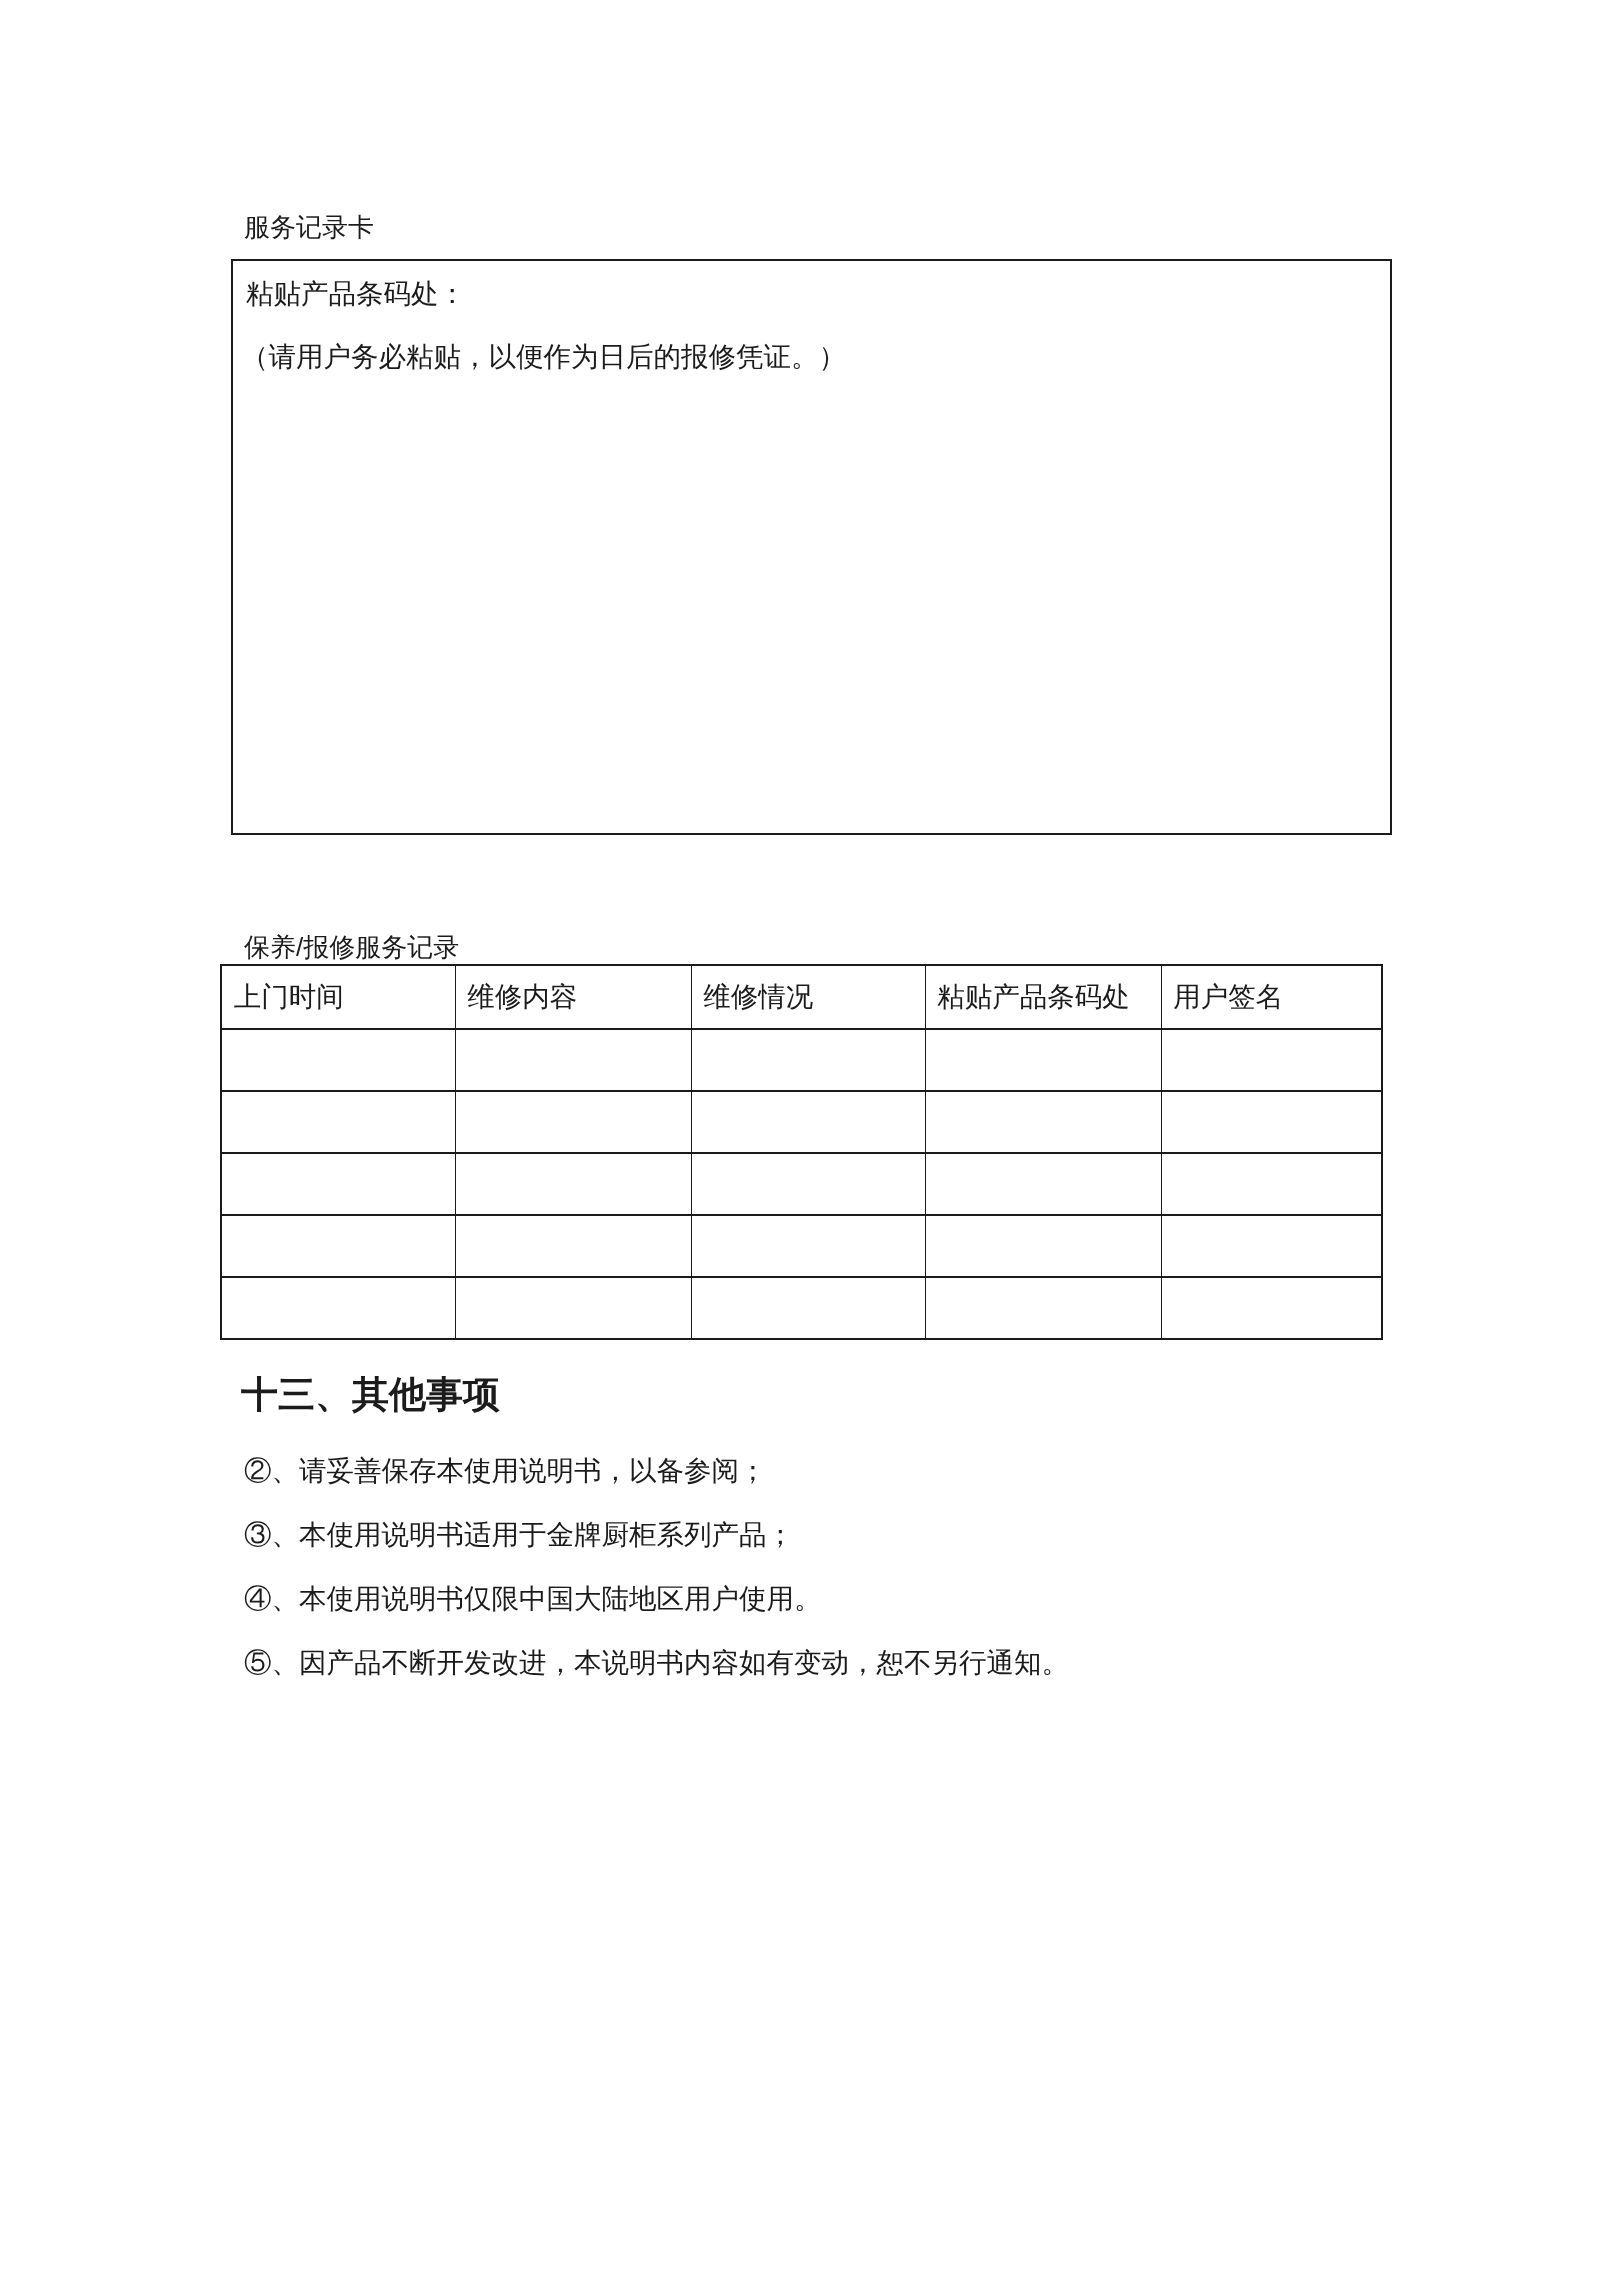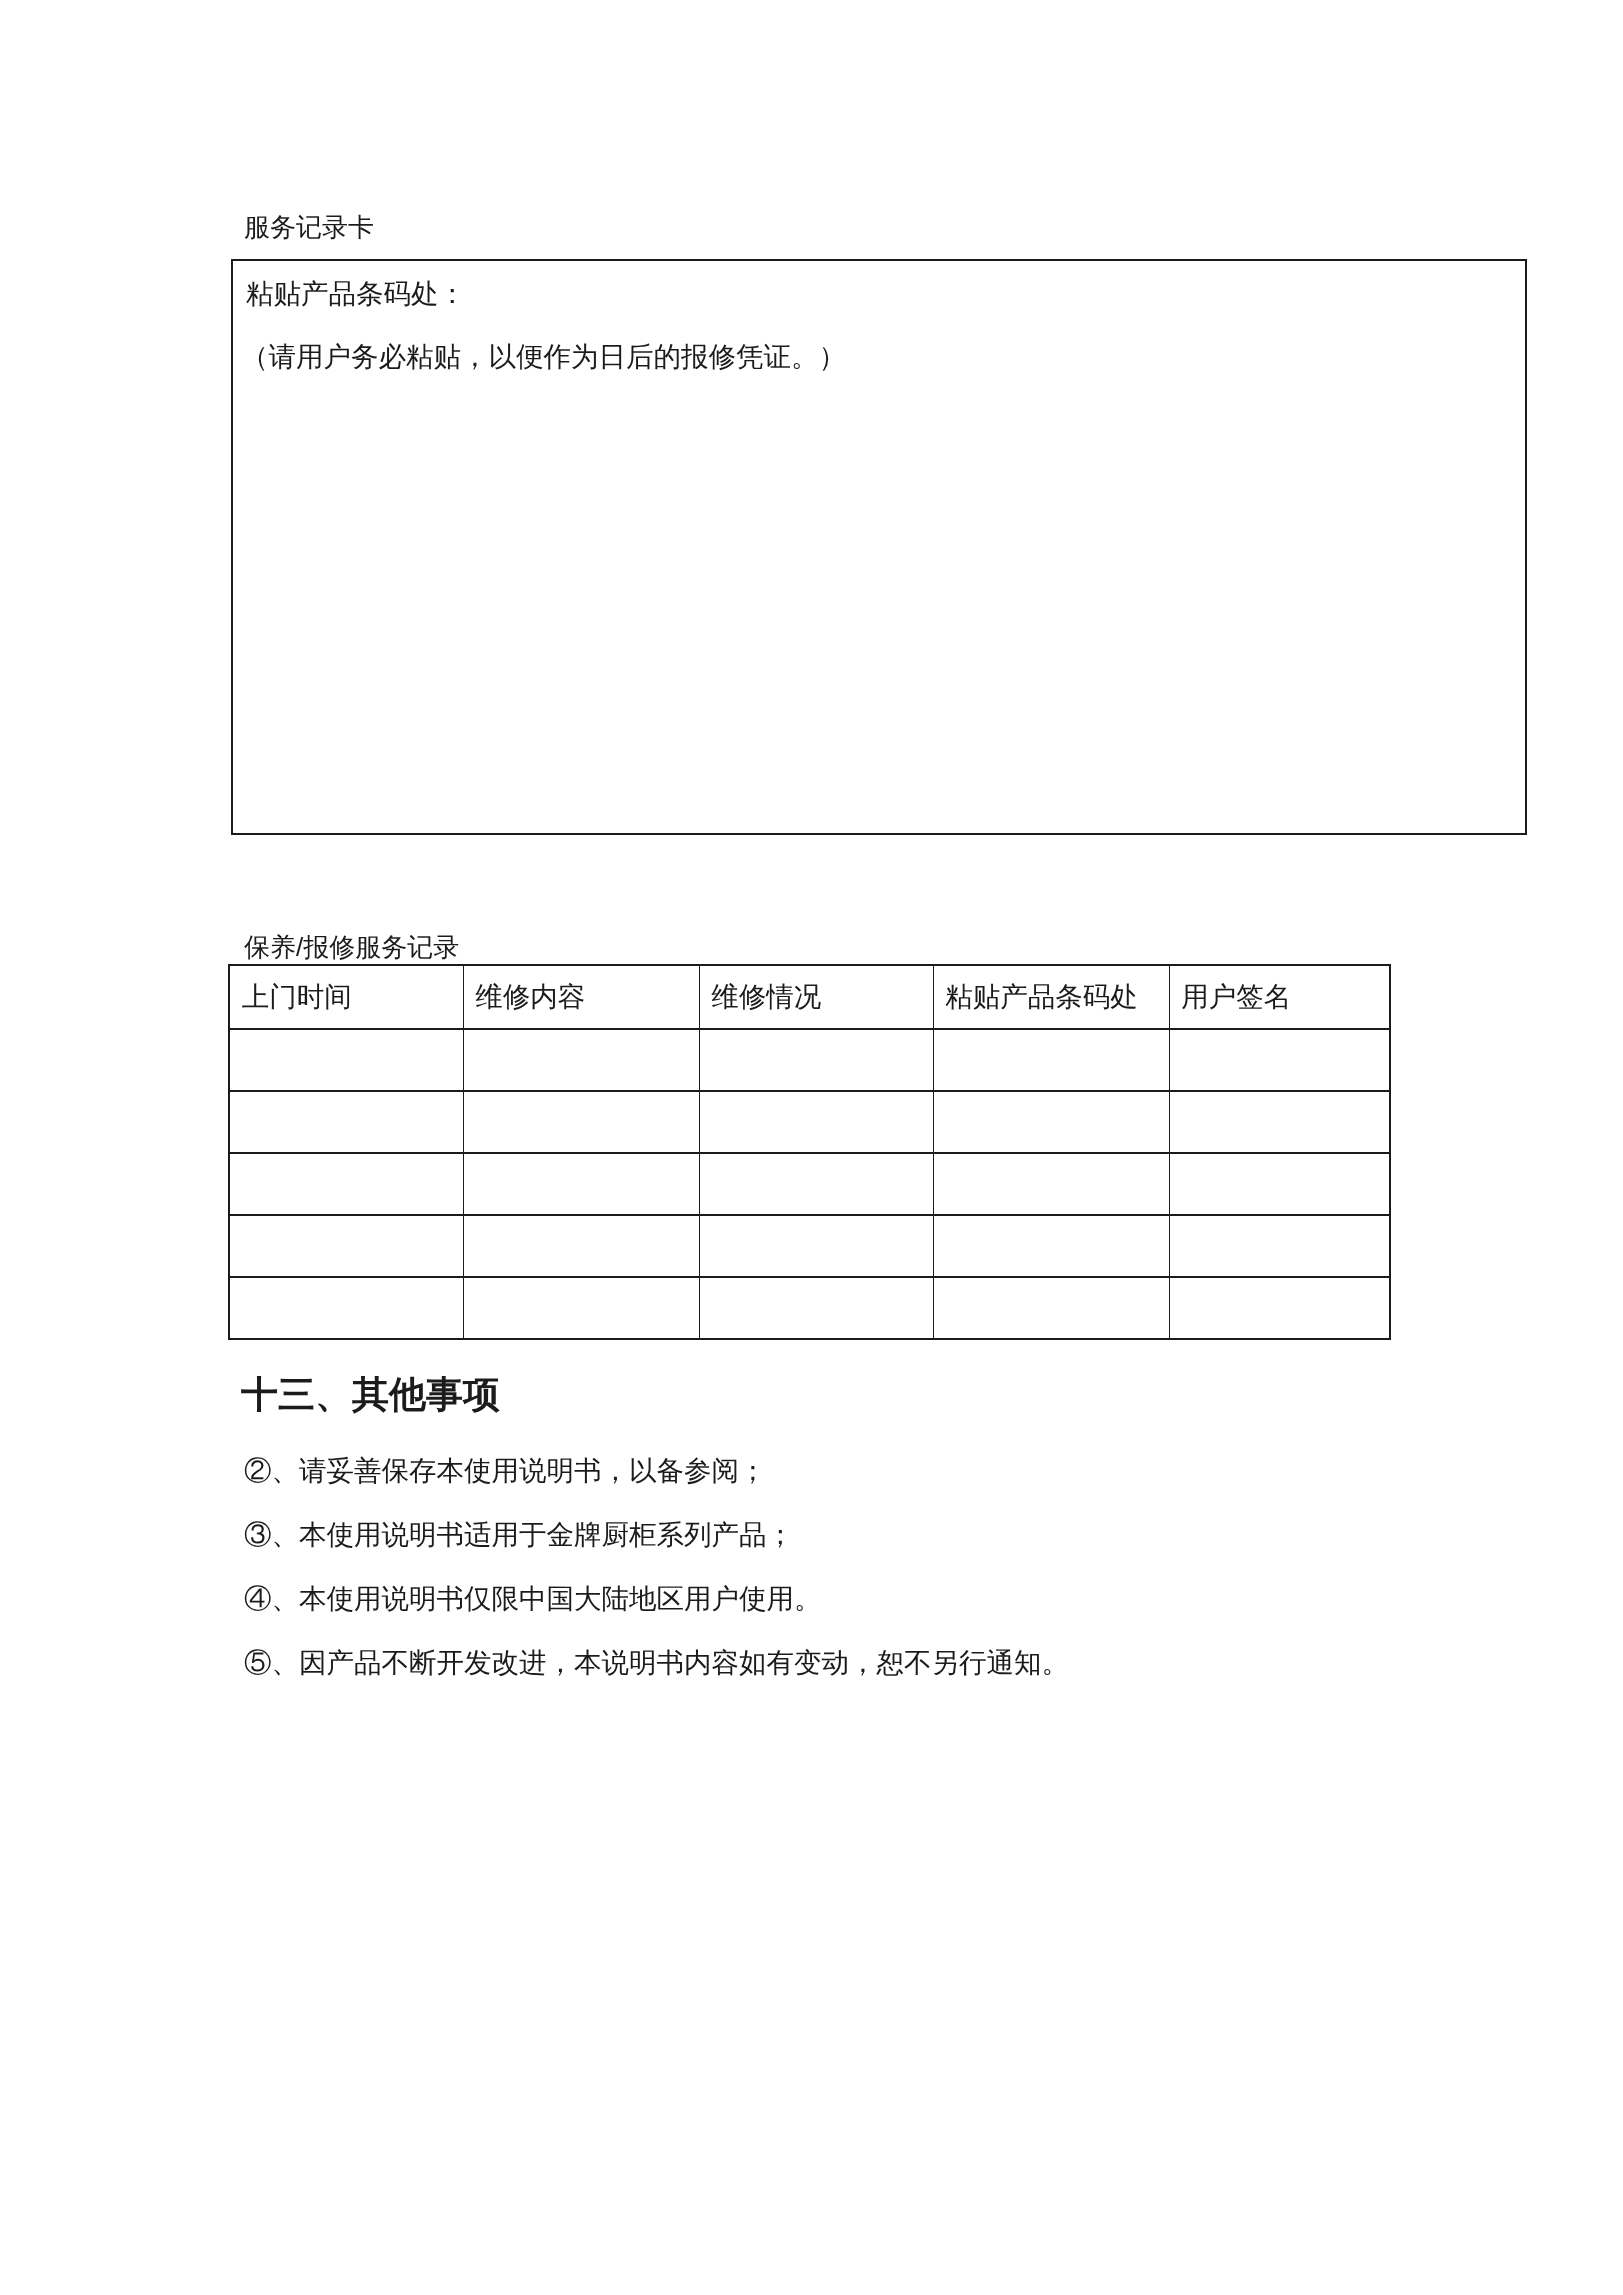--- a/index.html
+++ b/index.html
@@ -18,36 +18,36 @@
     left: 244px;
     font-size: 26px;
     font-weight: normal;
     line-height: 1.1;
     white-space: nowrap;
   }
   .barcode-box {
     position: absolute;
     left: 231px;
     top: 259px;
-    width: 1296px;
+    width: 1161px;
     height: 576px;
     border: 2px solid #1b1b1b;
     box-sizing: border-box;
   }
   .body-text {
     position: absolute;
     font-size: 27.5px;
     line-height: 1.2;
     white-space: nowrap;
   }
   .bx-line1 { left: 13px; top: 15.7px; }
   .bx-line2 { left: 7.9px; top: 79px; }
   .record-table {
     position: absolute;
-    left: 228px;
+    left: 220px;
     top: 964px;
     width: 1161px;
     border-collapse: collapse;
     table-layout: fixed;
     border: 2px solid #1b1b1b;
   }
   .record-table th, .record-table td {
     border-left: 1.3px solid #1b1b1b;
     border-right: 1.3px solid #1b1b1b;
     border-top: 2px solid #1b1b1b;

